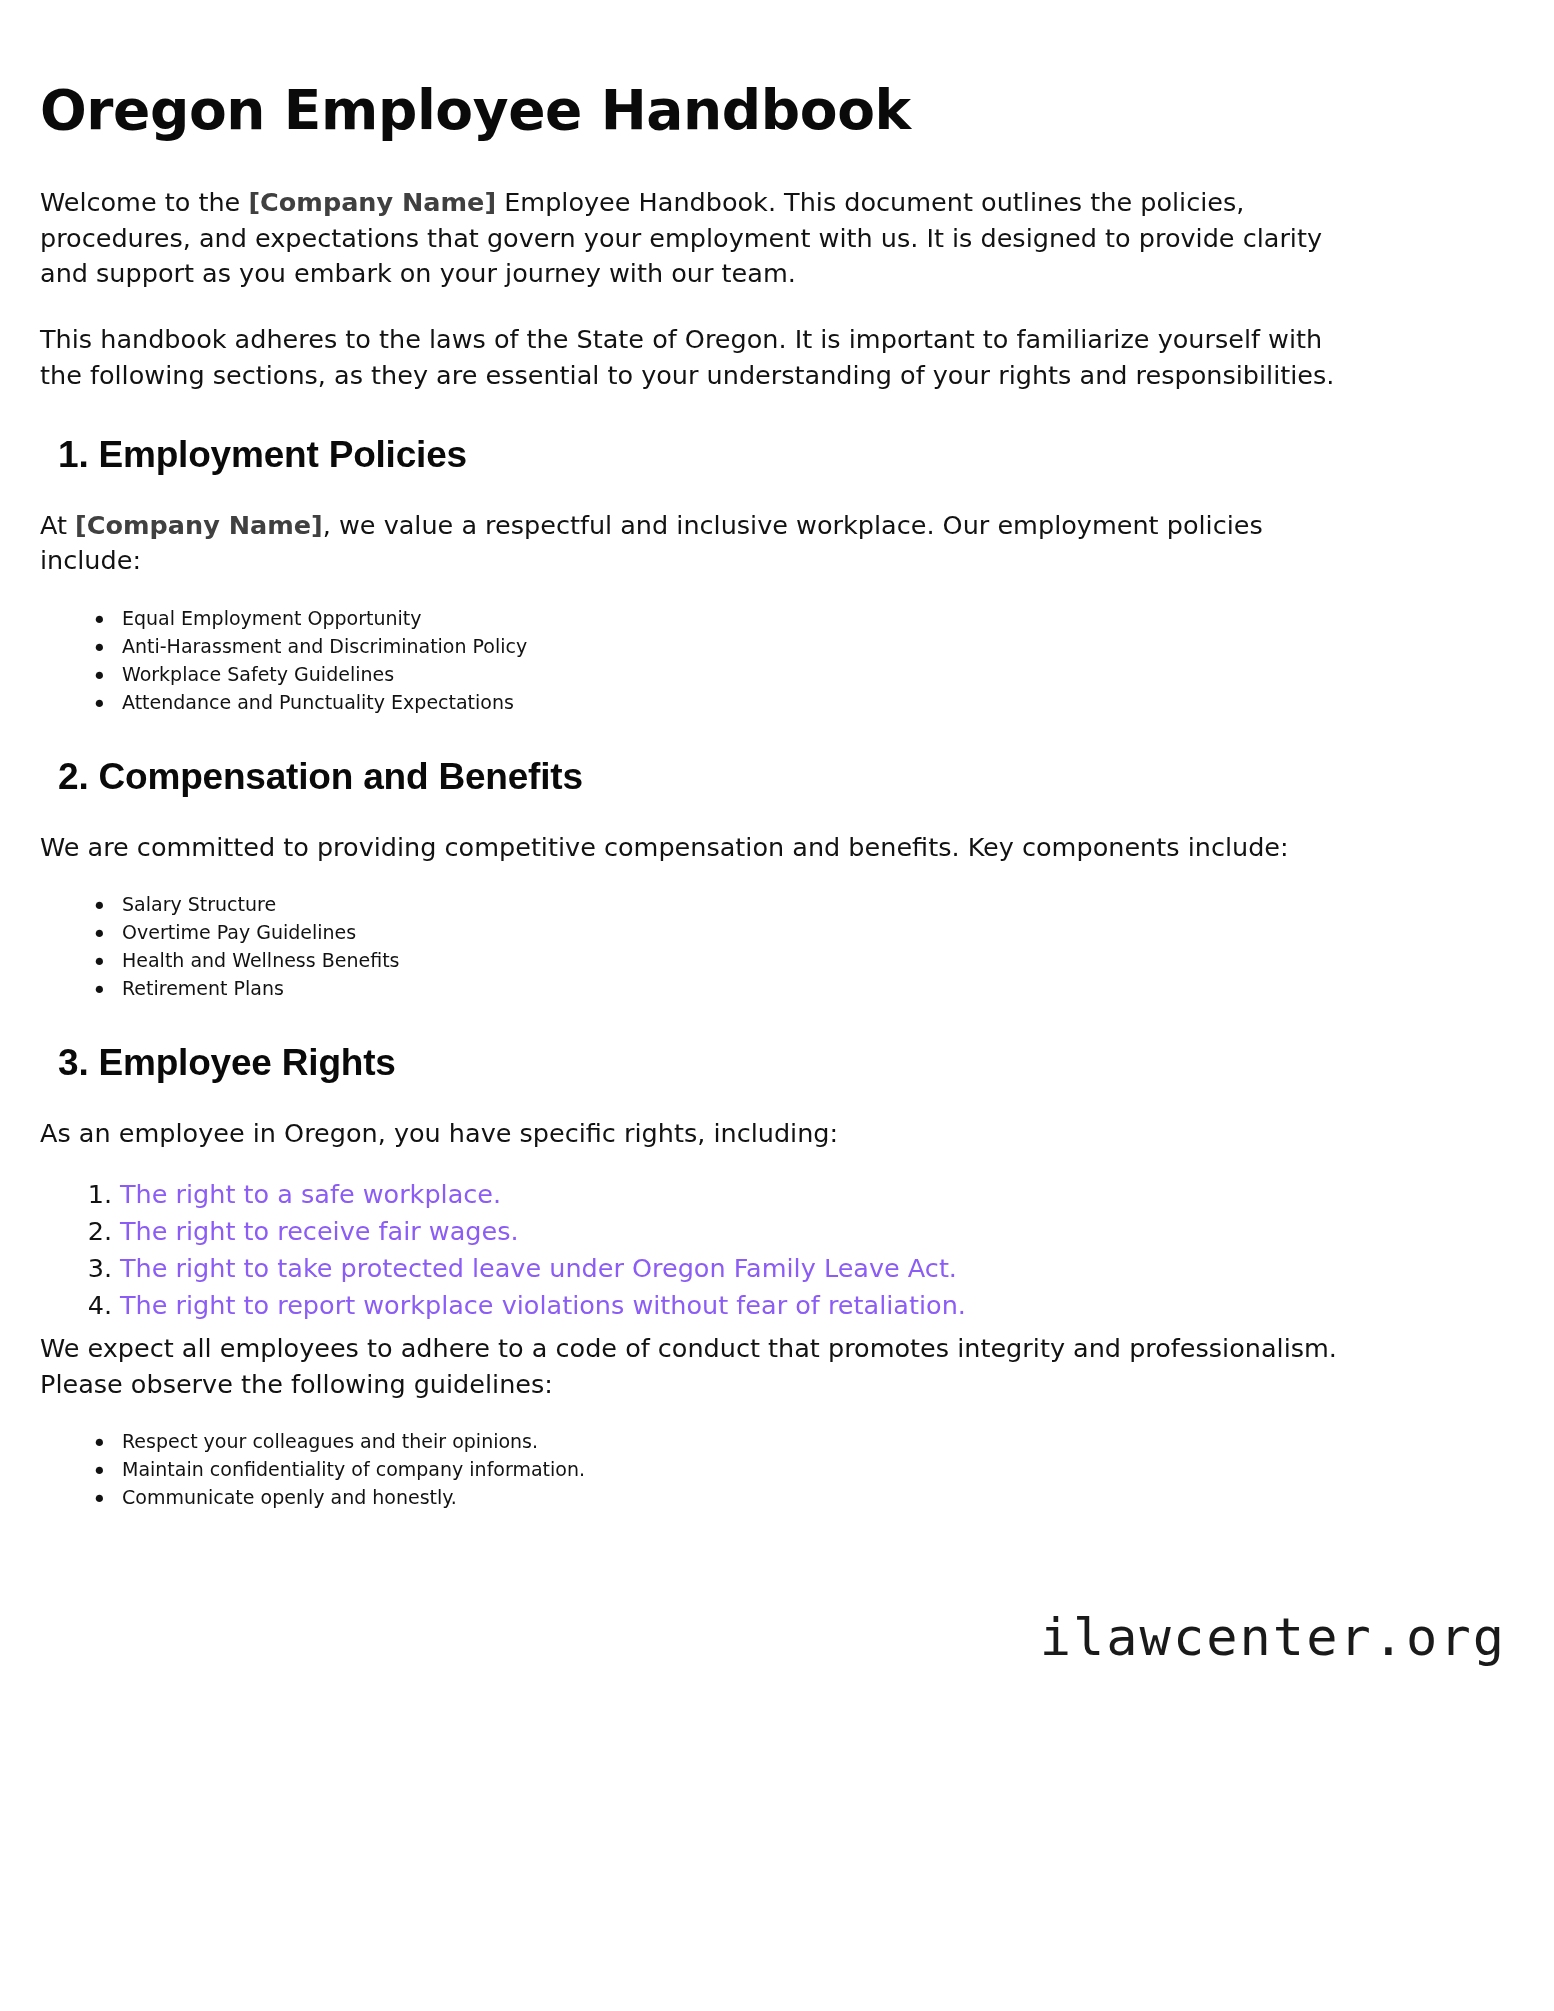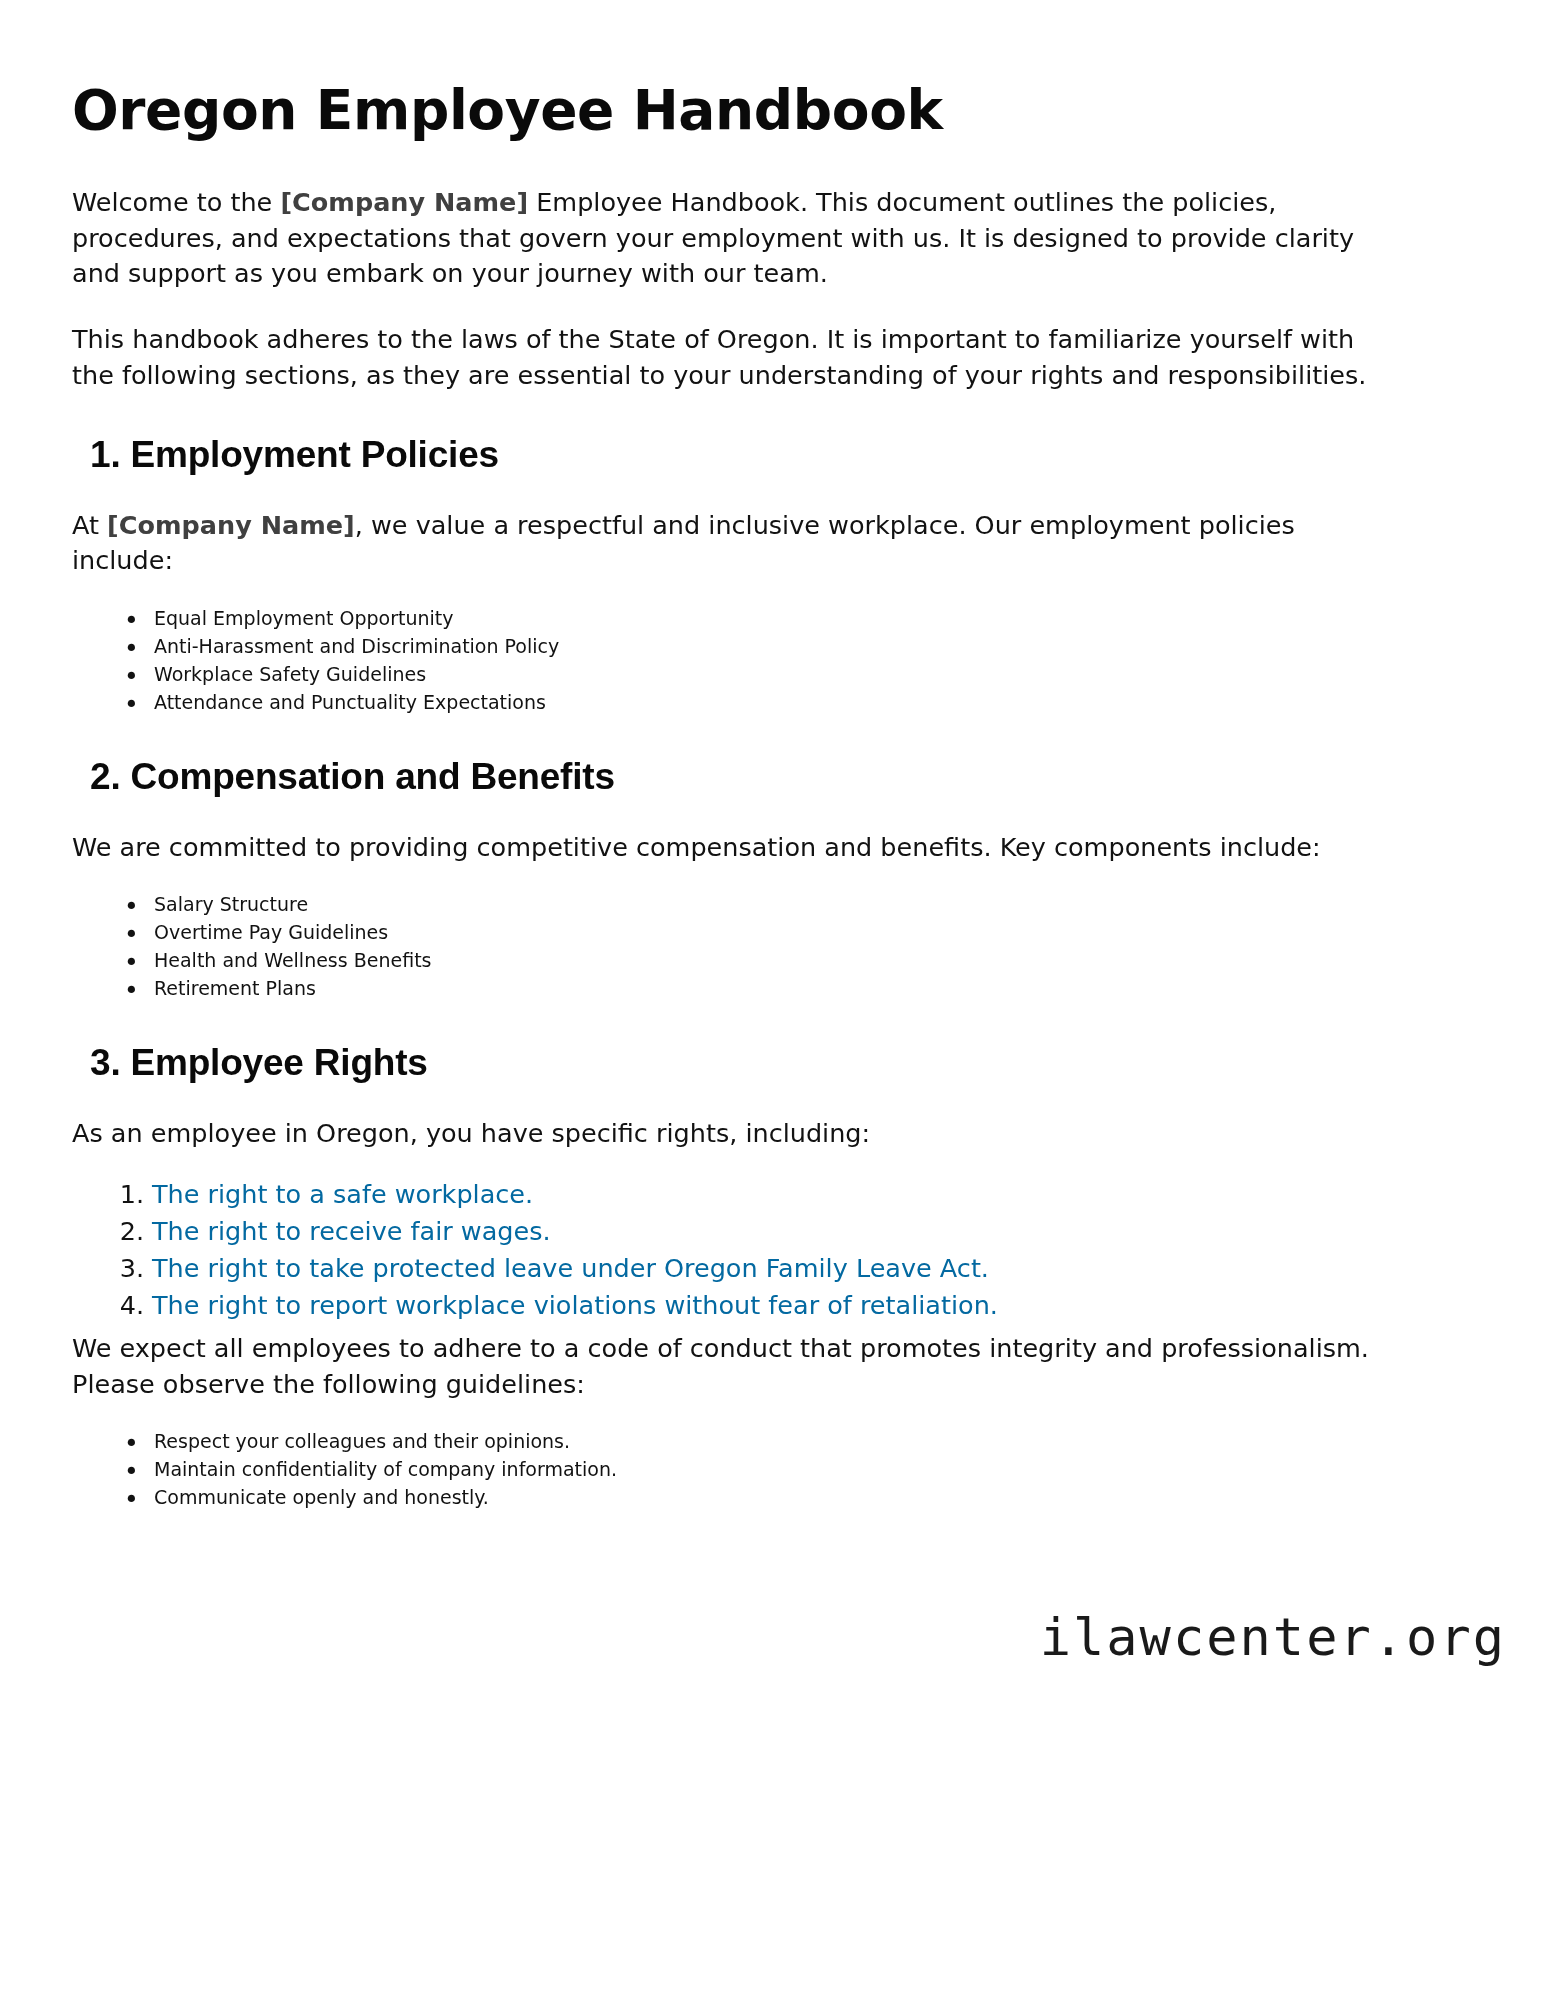--- a/index.html
+++ b/index.html
@@ -18,21 +18,21 @@
     -webkit-font-smoothing: antialiased;
   }
 
   .page {
     position: absolute;
     left: 0; top: 0;
     width: 1554px;
     height: 1677px;
     background: #ffffff;
     box-sizing: border-box;
-    padding: 78px 86px 0 72px;
+    padding: 78px 86px 0 40px;
   }
 
   .doc-title {
     font-family: "DejaVu Sans", sans-serif;
     font-weight: bold;
     font-size: 55px;
     line-height: 1.18;
     letter-spacing: -0.4px;
     margin: 0 0 42px 0;
     color: #0a0a0a;
@@ -91,21 +91,21 @@
     margin: 0 0 8px 0;
     padding: 0 0 0 38px;
     counter-reset: rightnum;
   }
   ol.numbers > li {
     position: relative;
     font-size: 25.5px;
     line-height: 1.37;
     padding-left: 42px;
     margin: 0 0 2px 0;
-    color: #0369a1;
+    color: #8b5cf6;
     counter-increment: rightnum;
   }
   ol.numbers > li::before {
     content: counter(rightnum) ".";
     position: absolute;
     left: 0;
     top: 0;
     width: 34px;
     text-align: right;
     font-size: 25.5px;

